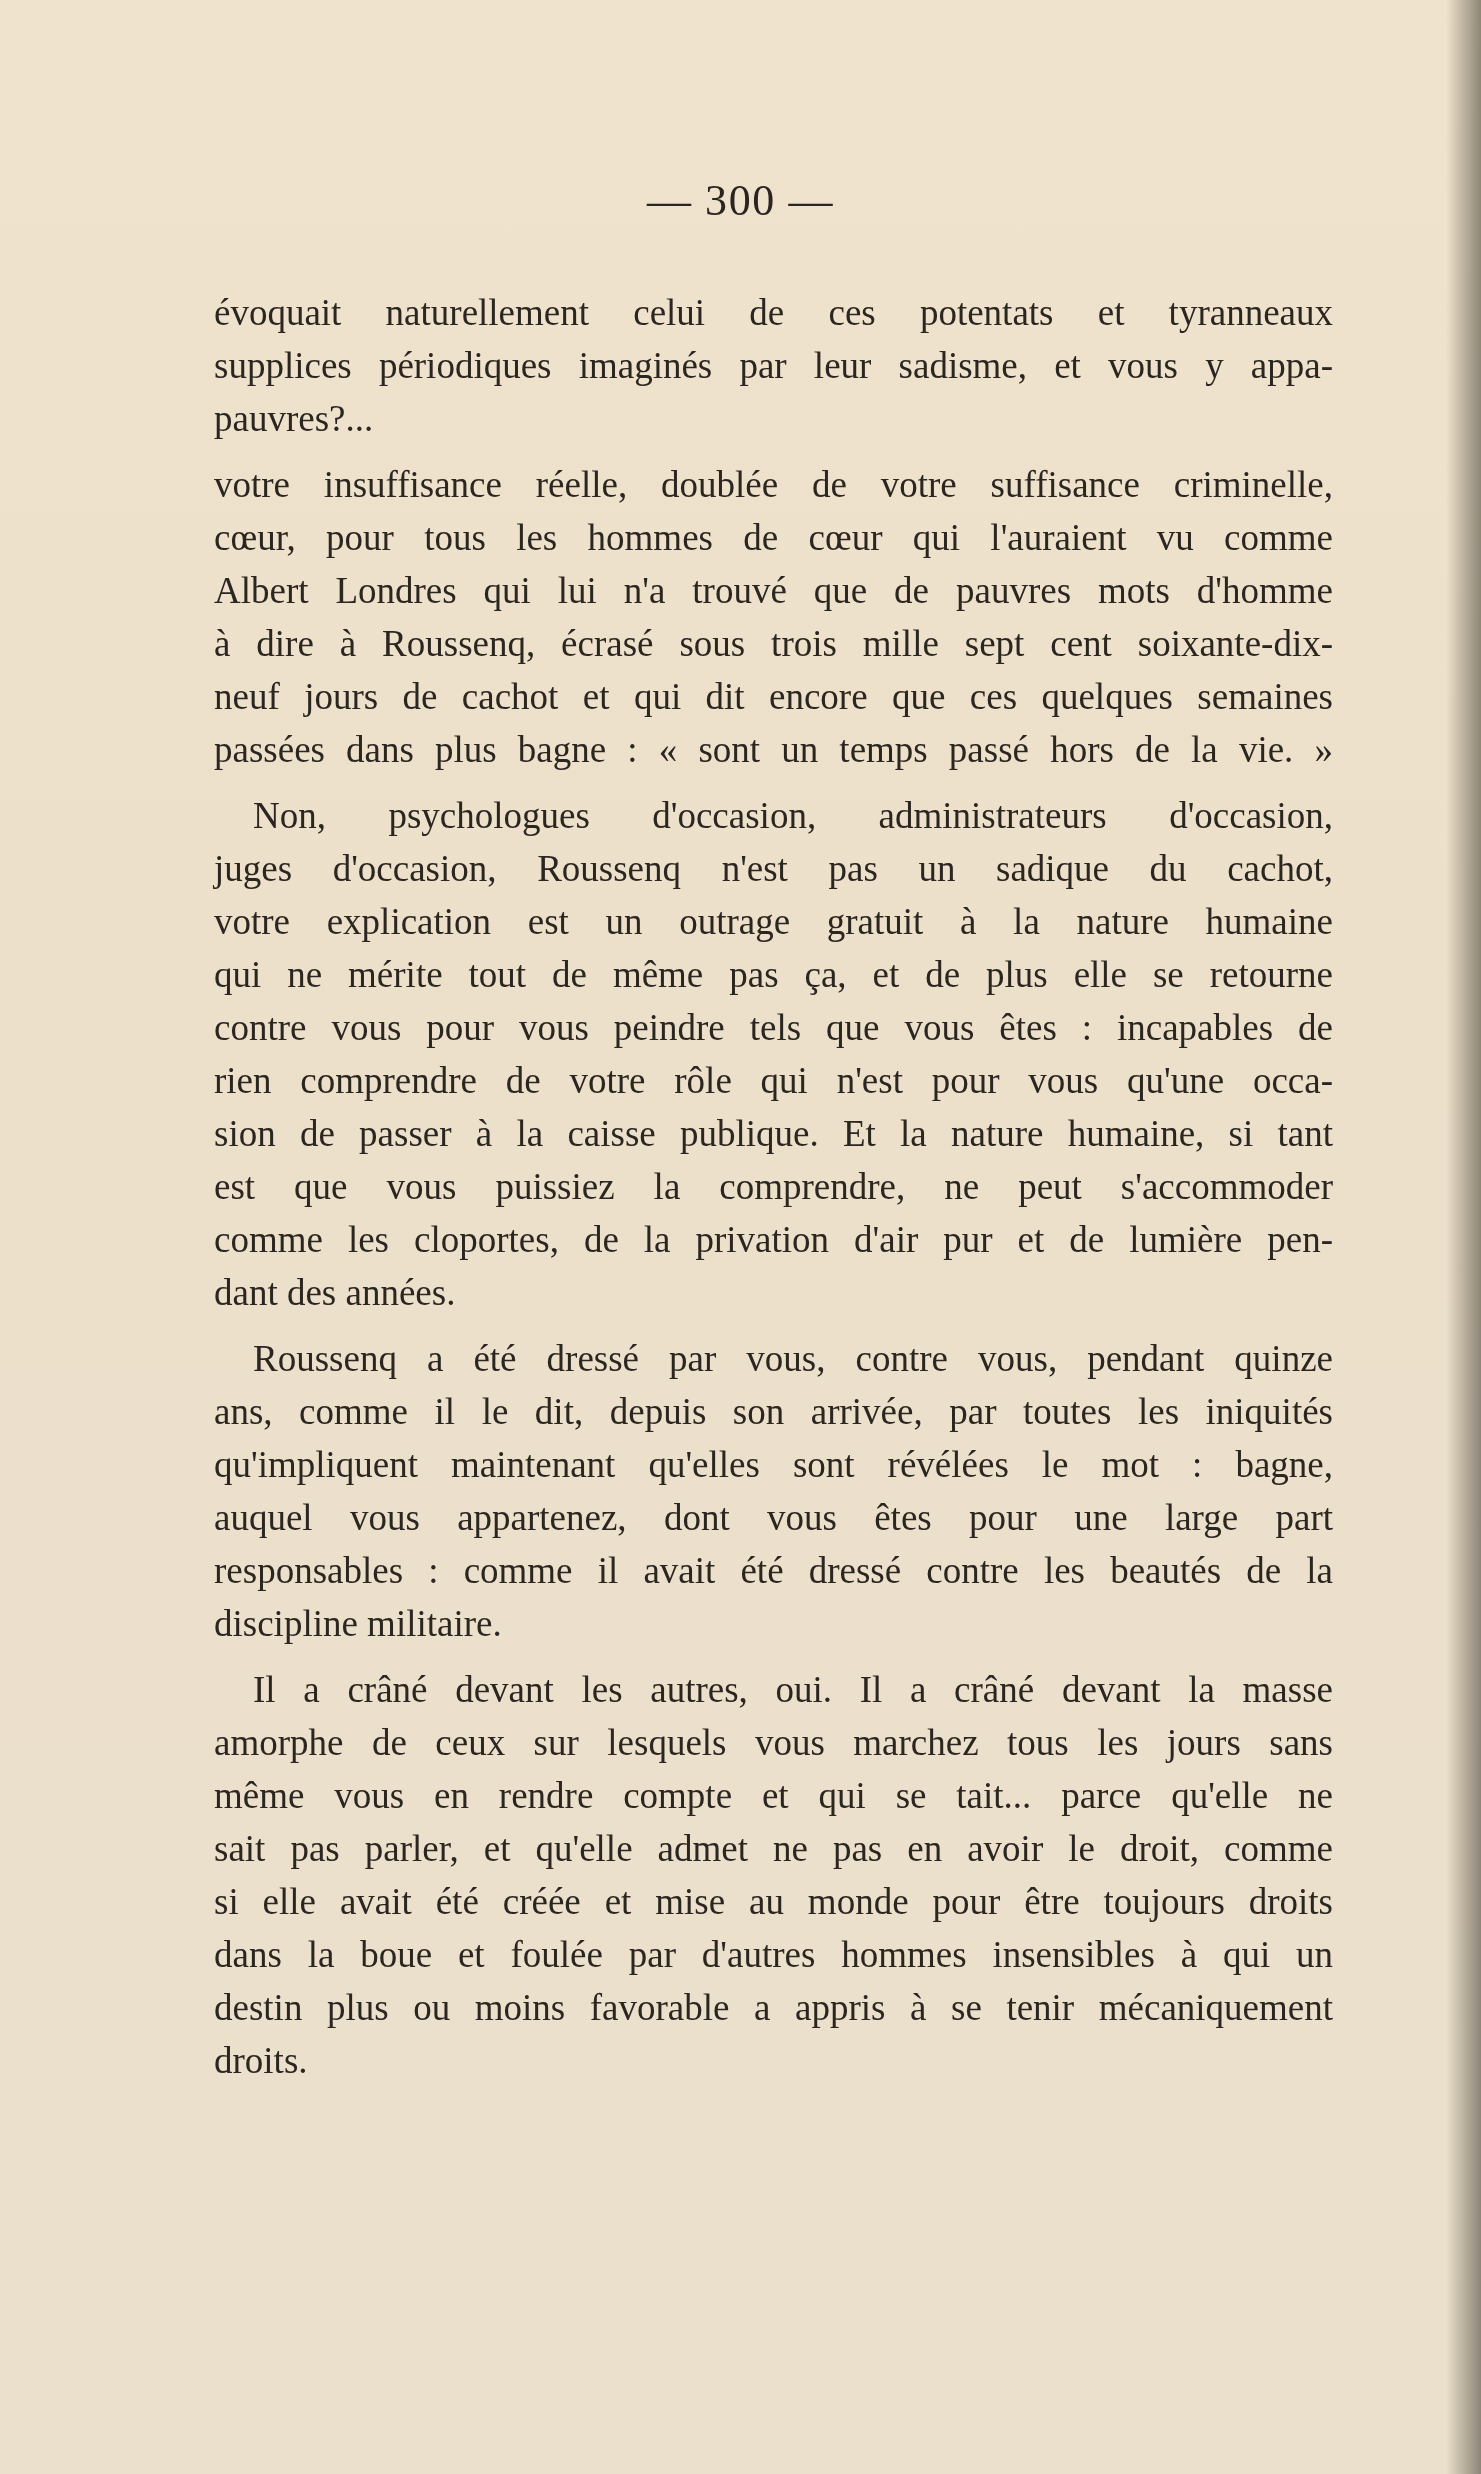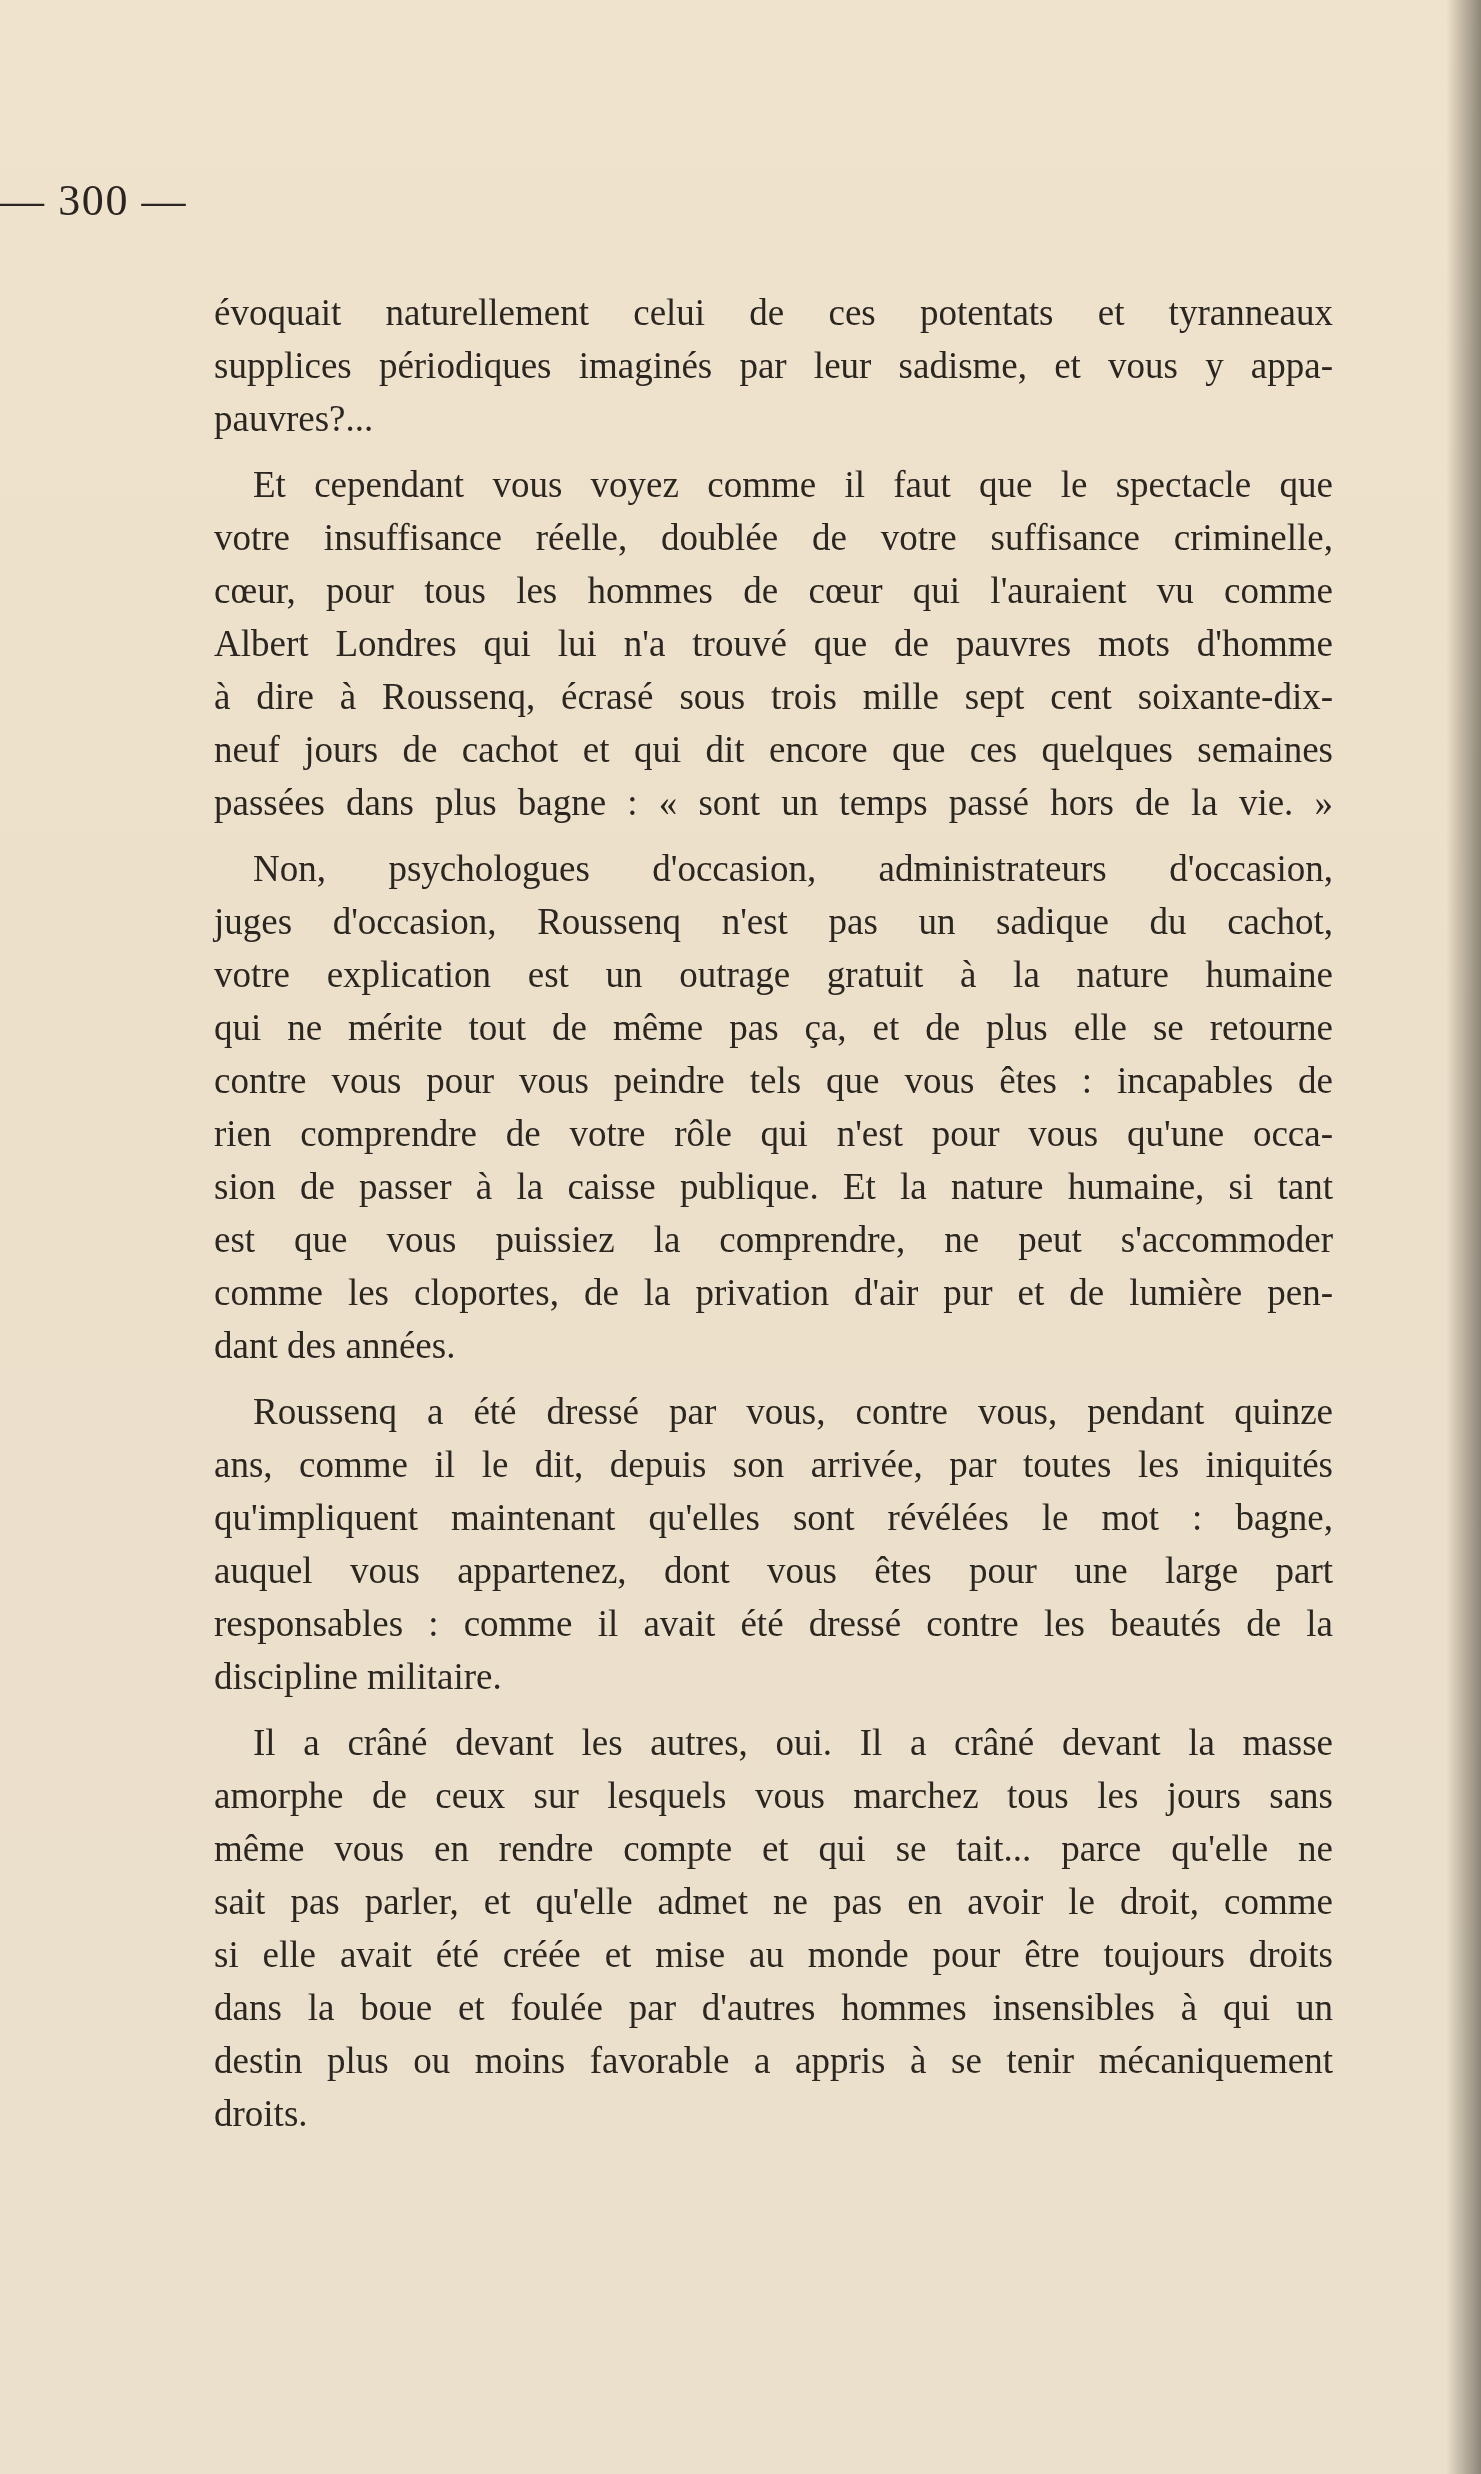--- a/index.html
+++ b/index.html
@@ -9,21 +9,21 @@
     position: relative;
   }
   .page {
     position: absolute; inset: 0;
     background:
       linear-gradient(90deg, rgba(0,0,0,0) 0px, rgba(0,0,0,0) 1446px, rgba(120,110,95,0.35) 1461px, rgba(90,85,75,0.65) 1481px),
       linear-gradient(180deg, #efe3cd 0%, #ece0cb 40%, #ebe0cc 100%);
   }
   .page-number {
     position: absolute; top: 175px; left: 0; width: 1481px;
-    text-align: left;
+    text-align: center;
     font-family: "Liberation Serif", serif;
     font-size: 44px; color: #2a2520;
     letter-spacing: 1.6px;
   }
   .text-block {
     position: absolute; left: 201px; top: 273px; width: 1145px;
     font-family: "Liberation Serif", serif;
     font-size: 37px; line-height: 53px;
     color: #2b2620;
   }
@@ -50,21 +50,20 @@
 
   <div class="text-block">
 
     <div class="para">
       <span class="line">évoquait naturellement celui de ces potentats et tyranneaux</span>
       <span class="line">supplices périodiques imaginés par leur sadisme, et vous y appa-</span>
       <span class="line last">pauvres?...</span>
     </div>
 
     <div class="para">
-      <span class="line indent">Et cependant vous voyez comme il faut que le spectacle que</span>
       <span class="line">votre insuffisance réelle, doublée de votre suffisance criminelle,</span>
       <span class="line">cœur, pour tous les hommes de cœur qui l'auraient vu comme</span>
       <span class="line">Albert Londres qui lui n'a trouvé que de pauvres mots d'homme</span>
       <span class="line">à dire à Roussenq, écrasé sous trois mille sept cent soixante-dix-</span>
       <span class="line">neuf jours de cachot et qui dit encore que ces quelques semaines</span>
       <span class="line">passées dans plus bagne : « sont un temps passé hors de la vie. »</span>
     </div>
 
     <div class="para">
       <span class="line indent">Non, psychologues d'occasion, administrateurs d'occasion,</span>

